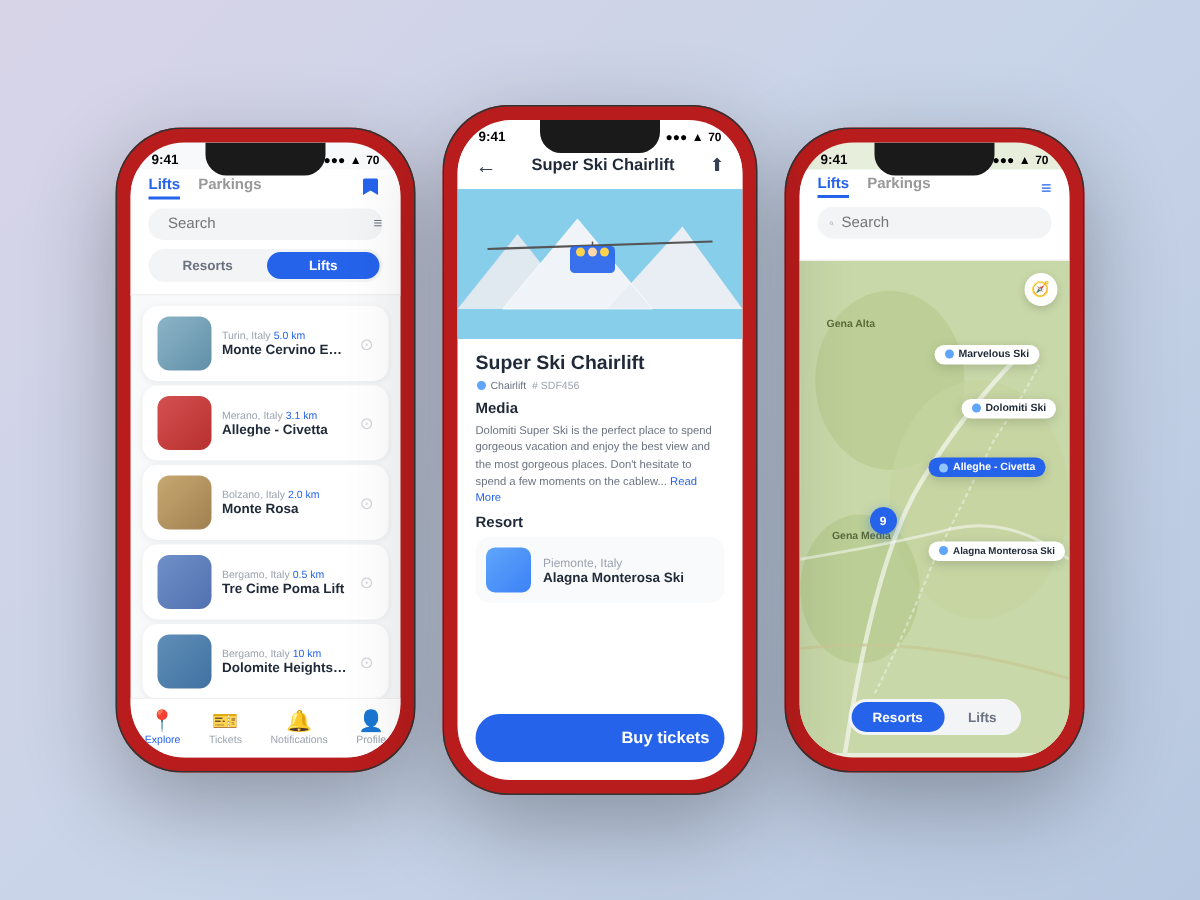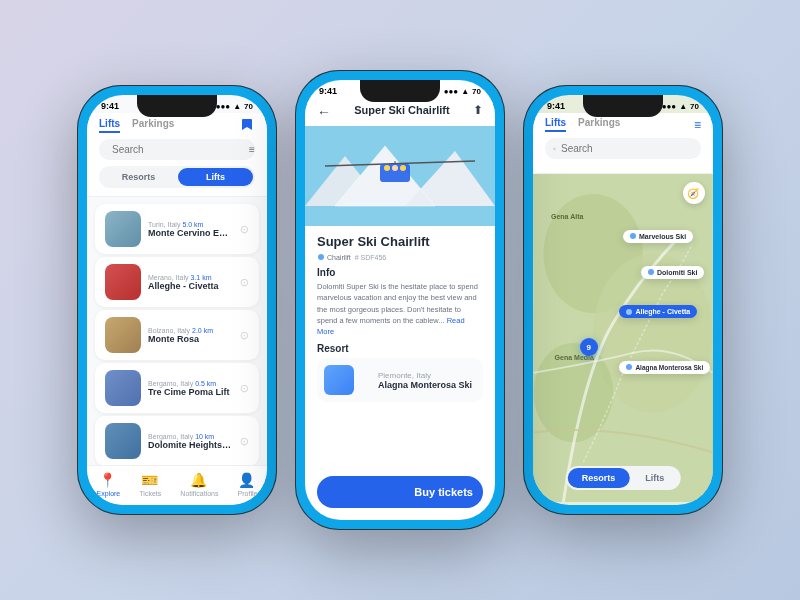--- a/index.html
+++ b/index.html
@@ -16,21 +16,21 @@
 
     .phones-container {
       display: flex;
       align-items: center;
       justify-content: center;
       gap: 18px;
       padding: 20px;
     }
 
     .phone {
-      background: #0ea5e9;
+      background: #b91c1c;
       border-radius: 44px;
       padding: 10px;
       box-shadow: 0 20px 60px rgba(0,0,0,0.3), inset 0 0 0 1px #333;
       position: relative;
     }
 
     .phone-left {
       width: 200px;
       height: 430px;
     }
@@ -367,21 +367,21 @@
     }
 
     .read-more {
       color: #2563eb;
       font-size: 7.5px;
     }
 
     .resort-card {
       display: flex;
       align-items: center;
-      gap: 24px;
+      gap: 8px;
       background: #f9fafb;
       border-radius: 10px;
       padding: 7px;
       margin-top: 4px;
     }
 
     .resort-thumb {
       width: 30px;
       height: 30px;
       border-radius: 6px;
@@ -711,23 +711,23 @@
         <div class="meta-tags">
           <span style="font-size:7px;color:#6b7280;display:flex;align-items:center;gap:2px;">
             <svg width="8" height="8" viewBox="0 0 8 8">
                 <circle cx="4" cy="4" r="3" fill="#60a5fa"></circle>
               </svg>
             <span>Chairlift</span>
           </span>
           <span style="font-size:7px;color:#9ca3af;"># SDF456</span>
         </div>
 
-        <div class="section-label">Info</div>
+        <div class="section-label">Media</div>
         <div class="info-text">
-          <span>Dolomiti Super Ski is the hesitate place to spend marvelous vacation and enjoy the best view and the most gorgeous places. Don't hesitate to spend a few moments on the cablew...</span>
+          <span>Dolomiti Super Ski is the perfect place to spend gorgeous vacation and enjoy the best view and the most gorgeous places. Don't hesitate to spend a few moments on the cablew...</span>
           <span class="read-more">Read More</span>
         </div>
 
         <div class="section-label">Resort</div>
         <div class="resort-card">
           <div class="resort-thumb"></div>
           <div>
             <div class="resort-info-name">Piemonte, Italy</div>
             <div class="resort-name">Alagna Monterosa Ski</div>
           </div>

